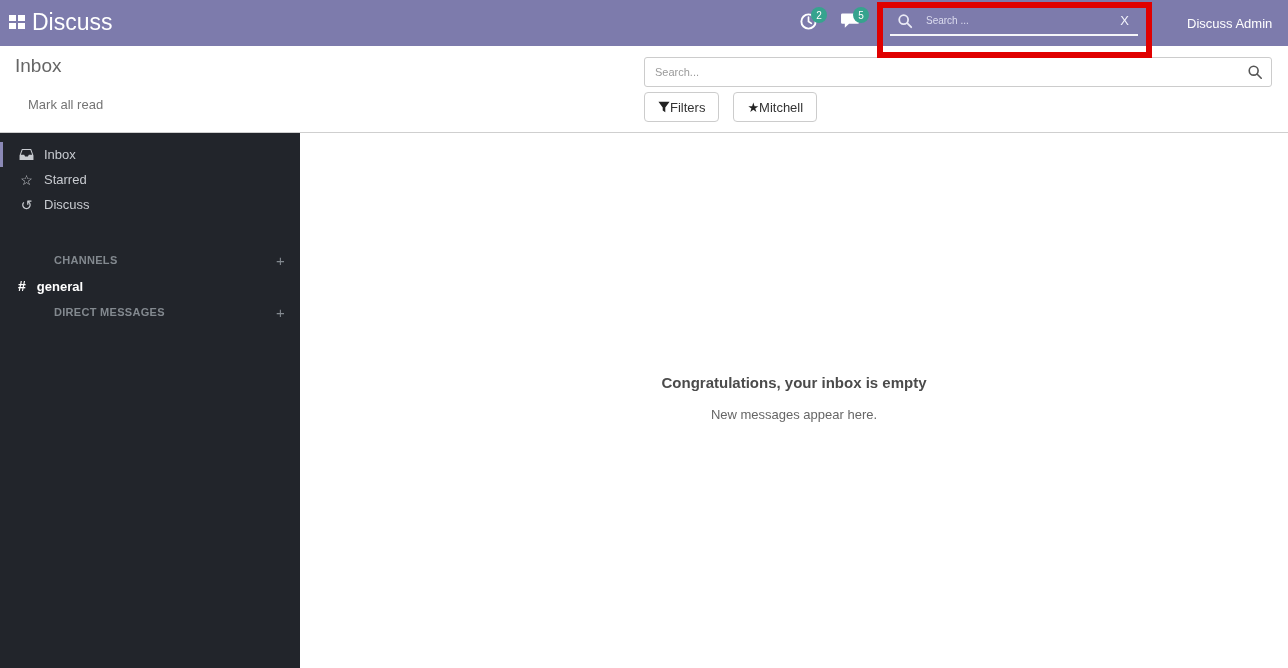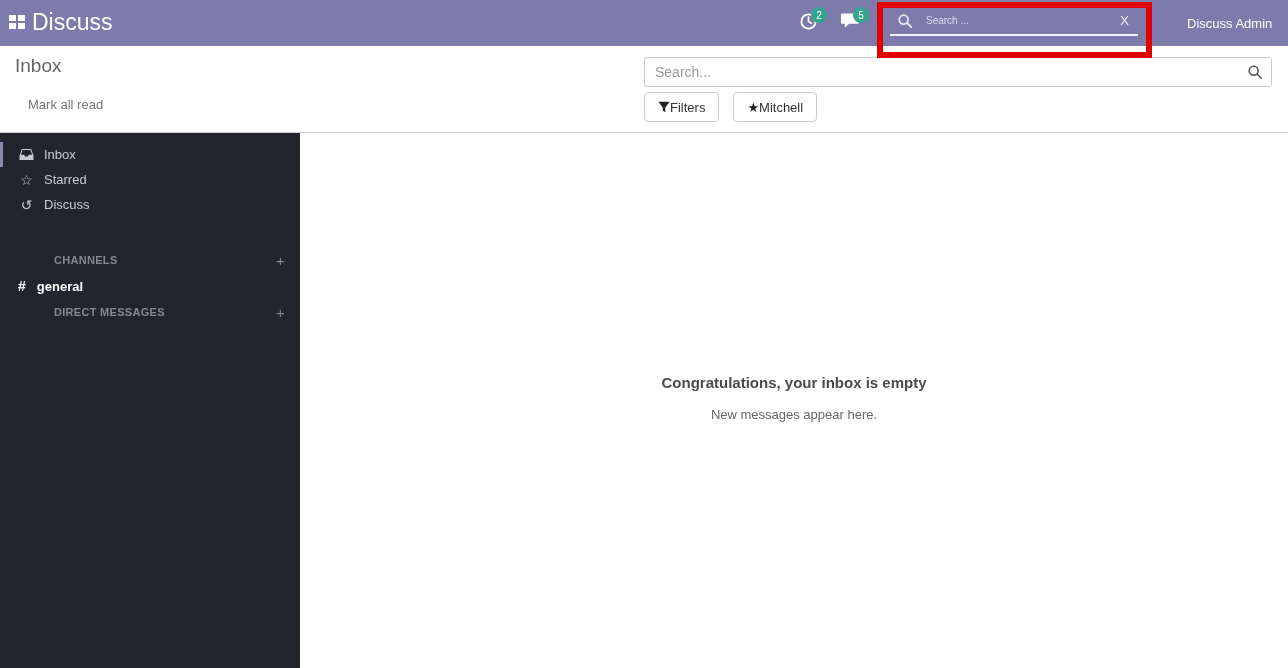--- a/index.html
+++ b/index.html
@@ -49,21 +49,21 @@
   .control-panel { position:absolute; left:0; top:46px; width:1288px; height:87px;
     background:#fff; border-bottom:1px solid #cfcfcf; }
   .breadcrumb { position:absolute; left:15px; top:9px; font-size:19px; color:#666;
     cursor:pointer; }
   .mark-all-read { position:absolute; left:28px; top:51px; font-size:13px;
     color:#747474; background:none; border:none; cursor:pointer;
     font-family:"Liberation Sans",sans-serif; }
 
   .cp-search { position:absolute; left:644px; top:11px; width:628px; height:30px; }
   .cp-search input { width:100%; height:100%; border:1px solid #ccc; border-radius:3px;
-    padding:0 32px 0 10px; font-size:14px; color:#555; outline:none;
+    padding:0 32px 0 10px; font-size:11px; color:#555; outline:none;
     font-family:"Liberation Sans",sans-serif; }
   .cp-search input::placeholder { color:#9a9a9a; opacity:1; }
   .cp-search .mag { position:absolute; right:9px; top:7px; cursor:pointer; }
 
   .cp-buttons { position:absolute; left:644px; top:46px; display:flex; gap:14px; }
   .cp-btn { height:30px; display:inline-flex; align-items:center; gap:0;
     background:#fff; border:1px solid #ccc; border-radius:4px; padding:0 13px;
     font-size:13px; color:#333; cursor:pointer; font-family:"Liberation Sans",sans-serif; }
   .cp-btn .star-glyph { font-size:13px; color:#222; line-height:1; }
 

